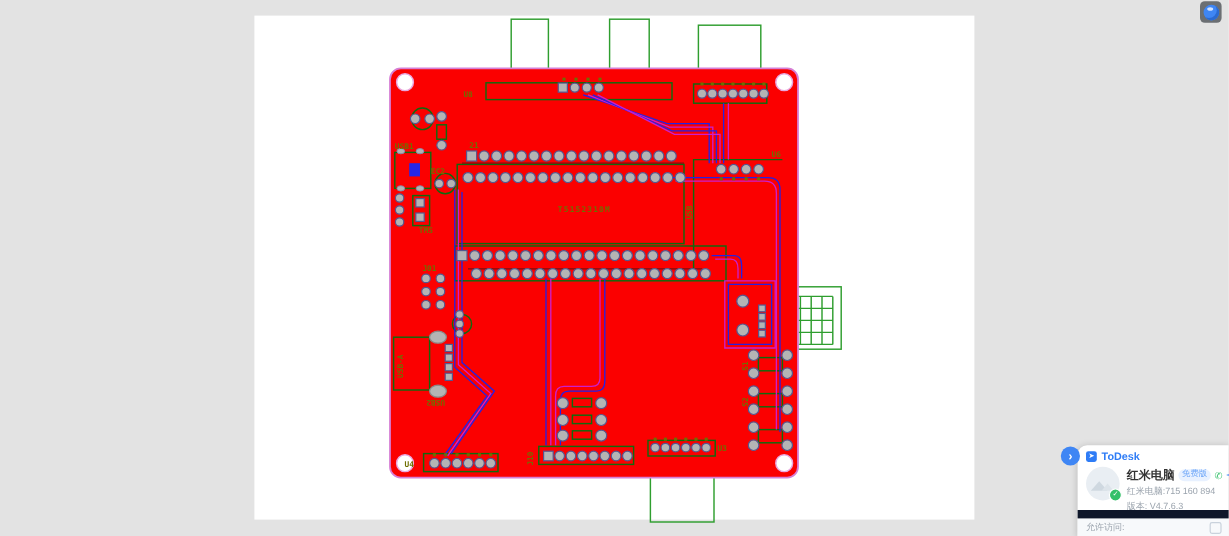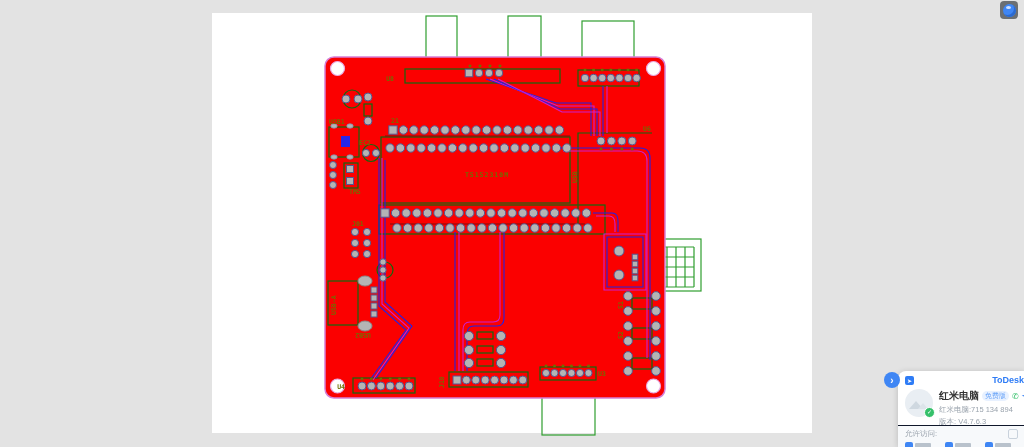--- a/index.html
+++ b/index.html
@@ -21,41 +21,41 @@
   #floatball .ball{width:13px;height:13px;border-radius:50%;background:#3f86f4;
     box-shadow:inset -2px -2px 0 #2b6ad0;position:relative;}
   #floatball .ball:after{content:"";position:absolute;left:3px;top:2px;width:5px;height:3px;
     border-radius:50%;background:#cfe2ff;}
   
   #todesk{position:absolute;left:898px;top:371px;width:126px;height:76px;background:#fff;
     border-radius:8px 0 0 0;box-shadow:0 1px 6px rgba(0,0,0,.18);font-size:8px;color:#333;}
   #td-tab{position:absolute;left:-14px;top:1px;width:16px;height:16px;border-radius:50%;
     background:#3f86f4;color:#fff;display:flex;align-items:center;justify-content:center;
     font-size:10px;font-weight:bold;}
-  #td-head{display:flex;align-items:center;gap:16px;padding:4px 0 2px 7px;justify-content:space-between;}
+  #td-head{display:flex;align-items:center;gap:4px;padding:4px 0 2px 7px;}
   #td-logo{width:9px;height:9px;background:#2e7cf6;border-radius:2px;color:#fff;font-size:6px;
     display:flex;align-items:center;justify-content:center;}
   #td-brand{color:#2e7cf6;font-weight:bold;font-size:9px;}
   #td-body{display:flex;padding:2px 4px 0 7px;gap:6px;}
   #td-avatar{width:28px;height:28px;border-radius:50%;background:#e9eef3;position:relative;flex:0 0 auto;overflow:visible;}
   #td-avatar .mt1{position:absolute;left:4px;bottom:8px;width:0;height:0;
     border-left:7px solid transparent;border-right:7px solid transparent;border-bottom:8px solid #cfd8e0;}
   #td-avatar .mt2{position:absolute;left:13px;bottom:8px;width:0;height:0;
     border-left:5px solid transparent;border-right:5px solid transparent;border-bottom:6px solid #dde4ea;}
   #td-online{position:absolute;right:-2px;bottom:-1px;width:9px;height:9px;border-radius:50%;
     background:#35c06a;border:1px solid #fff;color:#fff;font-size:6px;line-height:9px;text-align:center;}
   #td-info{flex:1;min-width:0;}
   .td-name-row{display:flex;align-items:center;gap:3px;}
   #td-name{font-size:10px;font-weight:bold;color:#333;white-space:nowrap;}
   #td-badge{background:#e8f1ff;color:#6aa4f8;border-radius:6px;padding:0 3px;font-size:7px;line-height:10px;white-space:nowrap;}
   .td-ic-phone{color:#35c06a;font-size:8px;}
   .td-ic-cursor{color:#3f86f4;font-size:7px;display:inline-block;transform:rotate(-45deg);}
   .td-gray{color:#9aa3ad;font-size:7.5px;margin-top:2px;white-space:nowrap;}
   #td-foot{position:absolute;left:0;right:0;bottom:0;height:22px;background:#f7f9fb;
-    border-top:1px solid #0f172a;padding:3px 6px 0 7px;box-sizing:border-box;overflow:hidden;}
+    border-top:7px solid #0f172a;padding:3px 6px 0 7px;box-sizing:border-box;overflow:hidden;}
   #td-foot-row{display:flex;justify-content:space-between;align-items:center;}
   #td-allow{color:#9aa3ad;font-size:7.5px;}
   #td-listicon{width:8px;height:8px;border:1px solid #c9d2dc;border-radius:2px;}
   #td-checks{display:flex;gap:14px;margin-top:3px;}
   .td-check{display:flex;align-items:center;gap:2px;}
   .td-check .box{width:8px;height:8px;background:#3f86f4;border-radius:2px;}
   .td-check .txt{width:16px;height:7px;background:#b9c2cc;border-radius:1px;}
 </style>
 </head>
 <body>
@@ -438,21 +438,21 @@
       <span class="mt2"></span>
       <span id="td-online">✓</span>
     </div>
     <div id="td-info">
       <div class="td-name-row">
         <span id="td-name">红米电脑</span>
         <span id="td-badge">免费版</span>
         <span class="td-ic-phone">✆</span>
         <span class="td-ic-cursor">➤</span>
       </div>
-      <div class="td-gray"><span>红米电脑:</span><span>715 134 894</span></div>
+      <div class="td-gray"><span>红米电脑:</span><span>715 160 894</span></div>
       <div class="td-gray"><span>版本:</span> <span>V4.7.6.3</span></div>
     </div>
   </div>
   <div id="td-foot">
     <div id="td-foot-row">
       <span id="td-allow">允许访问:</span>
       <span id="td-listicon"></span>
     </div>
     <div id="td-checks">
       <span class="td-check">

